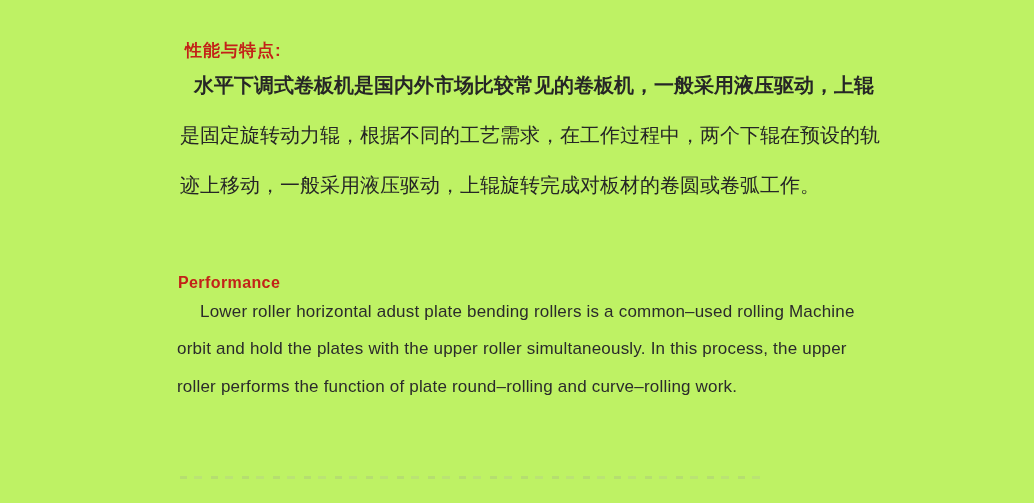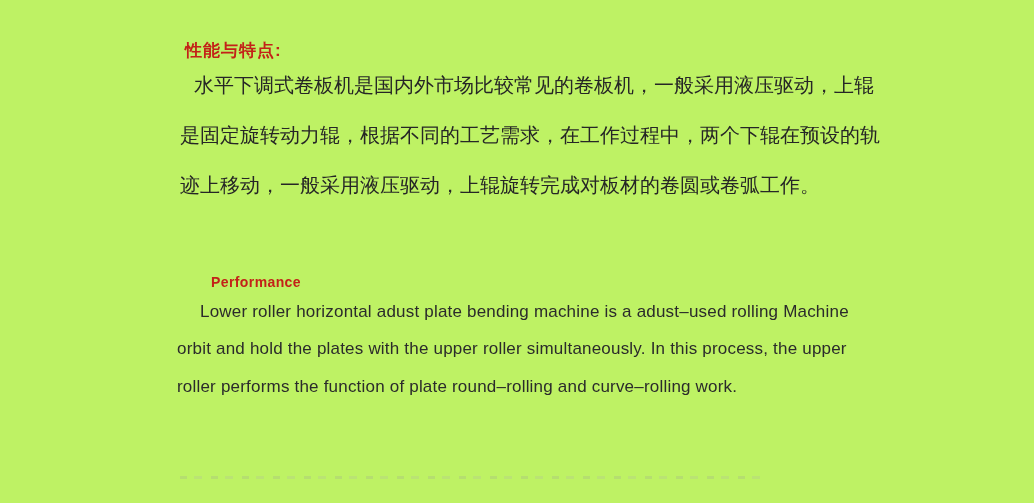--- a/index.html
+++ b/index.html
@@ -38,33 +38,33 @@
     letter-spacing: 0px;
     font-family: "Liberation Sans", "DejaVu Sans", sans-serif;
   }
   .cn-paragraph .line {
     height: 50px;
     line-height: 50px;
     white-space: nowrap;
   }
   .cn-paragraph .line.first {
     padding-left: 14px;
+    font-weight: bold;
   }
 
   
   .en-heading {
     position: absolute;
     left: 178px;
     top: 274px;
-    font-size: 14px;
+    font-size: 16px;
     font-weight: bold;
     letter-spacing: 0.4px;
     color: #c32218;
     white-space: nowrap;
-    margin-left: 33px;
   }
   .en-paragraph {
     position: absolute;
     left: 177px;
     top: 293px;
     width: 730px;
     color: #2b2b2b;
     font-size: 17px;
     letter-spacing: 0.2px;
   }
@@ -104,20 +104,20 @@
 
   <div class="cn-paragraph">
     <div class="line first">水平下调式卷板机是国内外市场比较常见的卷板机，一般采用液压驱动，上辊</div>
     <div class="line">是固定旋转动力辊，根据不同的工艺需求，在工作过程中，两个下辊在预设的轨</div>
     <div class="line">迹上移动，一般采用液压驱动，上辊旋转完成对板材的卷圆或卷弧工作。</div>
   </div>
 
   <div class="en-heading">Performance</div>
 
   <div class="en-paragraph">
-    <div class="line first">Lower roller horizontal adust plate bending machine is a adust–used rolling Machine</div>
+    <div class="line first">Lower roller horizontal adust plate bending rollers is a common–used rolling Machine</div>
     <div class="line">orbit and hold the plates with the upper roller simultaneously. In this process, the upper</div>
     <div class="line">roller performs the function of plate round–rolling and curve–rolling work.</div>
   </div>
 
   <div class="cutoff-artifact"></div>
 
 </div>
 
 </body></html>

